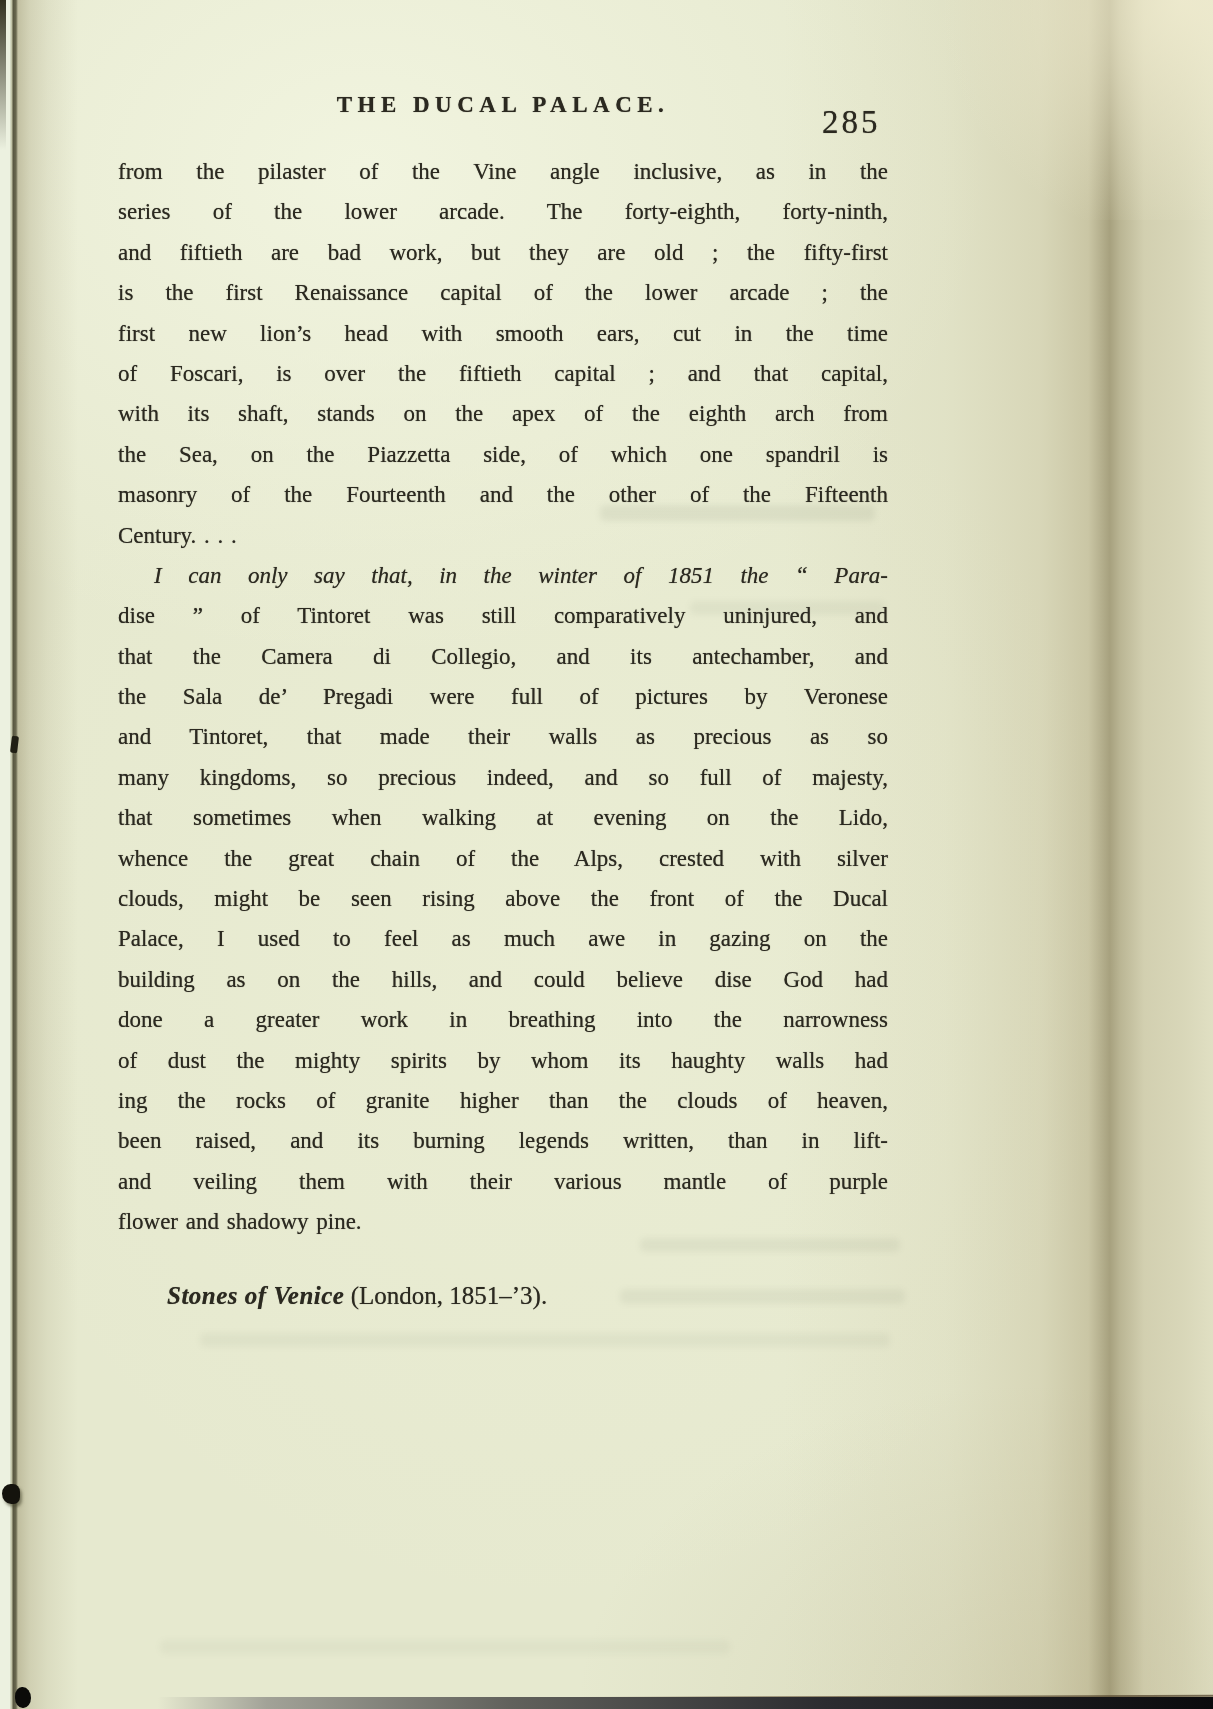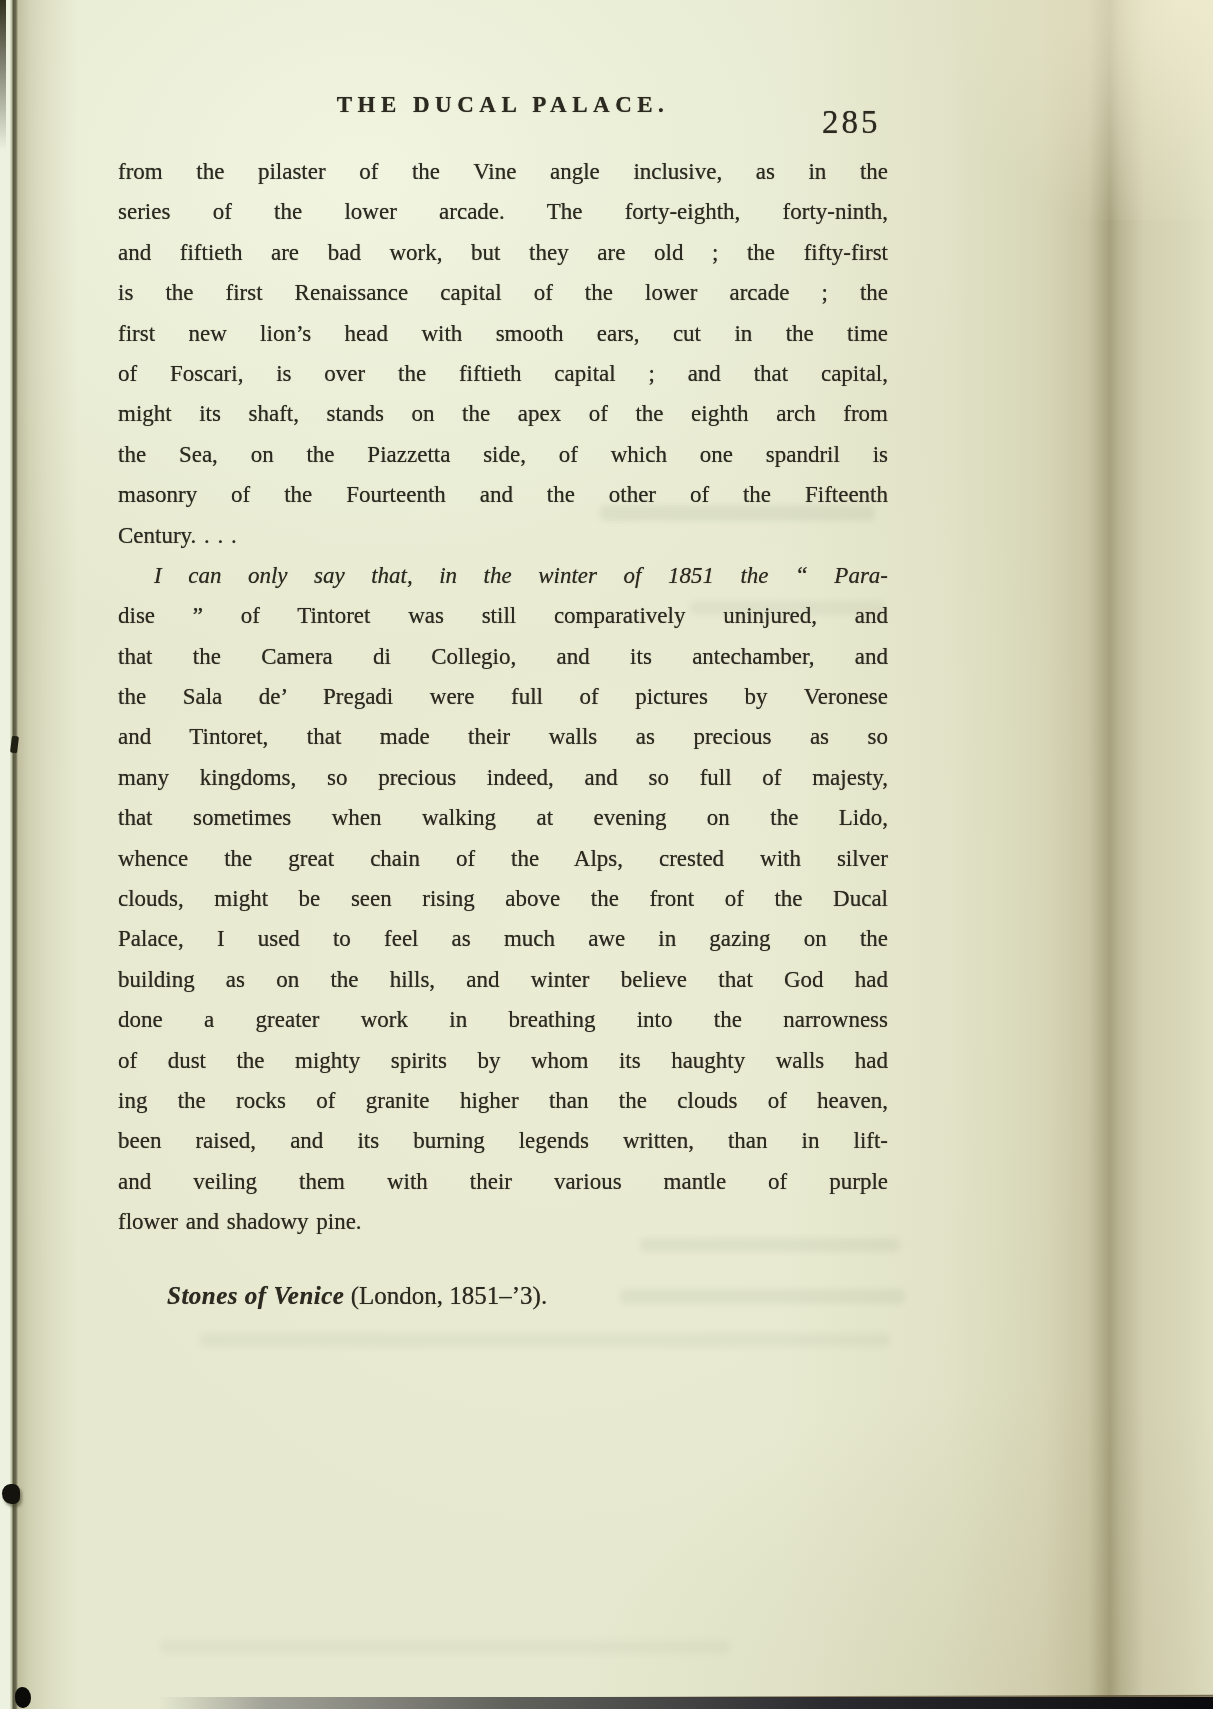--- a/index.html
+++ b/index.html
@@ -122,35 +122,35 @@
   <div class="header-title">THE DUCAL PALACE.</div>
   <div class="page-number">285</div>
 
   <div class="text-body">
       <div class="line">from the pilaster of the Vine angle inclusive, as in the</div>
       <div class="line">series of the lower arcade.  The forty-eighth, forty-ninth,</div>
       <div class="line">and fiftieth are bad work, but they are old ; the fifty-first</div>
       <div class="line">is the first Renaissance capital of the lower arcade ; the</div>
       <div class="line">first new lion’s head with smooth ears, cut in the time</div>
       <div class="line">of Foscari, is over the fiftieth capital ; and that capital,</div>
-      <div class="line">might its shaft, stands on the apex of the eighth arch from</div>
+      <div class="line">with its shaft, stands on the apex of the eighth arch from</div>
       <div class="line">the Sea, on the Piazzetta side, of which one spandril is</div>
       <div class="line">masonry of the Fourteenth and the other of the Fifteenth</div>
       <div class="line flush">Century. . . .</div>
       <div class="line indent">I can only say that, in the winter of 1851 the “ Para-</div>
       <div class="line">dise ” of Tintoret was still comparatively uninjured, and</div>
       <div class="line">that the Camera di Collegio, and its antechamber, and</div>
       <div class="line">the Sala de’ Pregadi were full of pictures by Veronese</div>
       <div class="line">and Tintoret, that made their walls as precious as so</div>
       <div class="line">many kingdoms, so precious indeed, and so full of majesty,</div>
       <div class="line">that sometimes when walking at evening on the Lido,</div>
       <div class="line">whence the great chain of the Alps, crested with silver</div>
       <div class="line">clouds, might be seen rising above the front of the Ducal</div>
       <div class="line">Palace, I used to feel as much awe in gazing on the</div>
-      <div class="line">building as on the hills, and winter believe that God had</div>
+      <div class="line">building as on the hills, and could believe dise God had</div>
       <div class="line">done a greater work in breathing into the narrowness</div>
       <div class="line">of dust the mighty spirits by whom its haughty walls had</div>
       <div class="line">ing the rocks of granite higher than the clouds of heaven,</div>
       <div class="line">been raised, and its burning legends written, than in lift-</div>
       <div class="line">and veiling them with their various mantle of purple</div>
       <div class="line flush">flower and shadowy pine.</div>
     </div>
 
   <div class="footnote"><span class="fn-title">Stones of Venice</span><span class="fn-detail"> (London, 1851–’3).</span></div>
 

